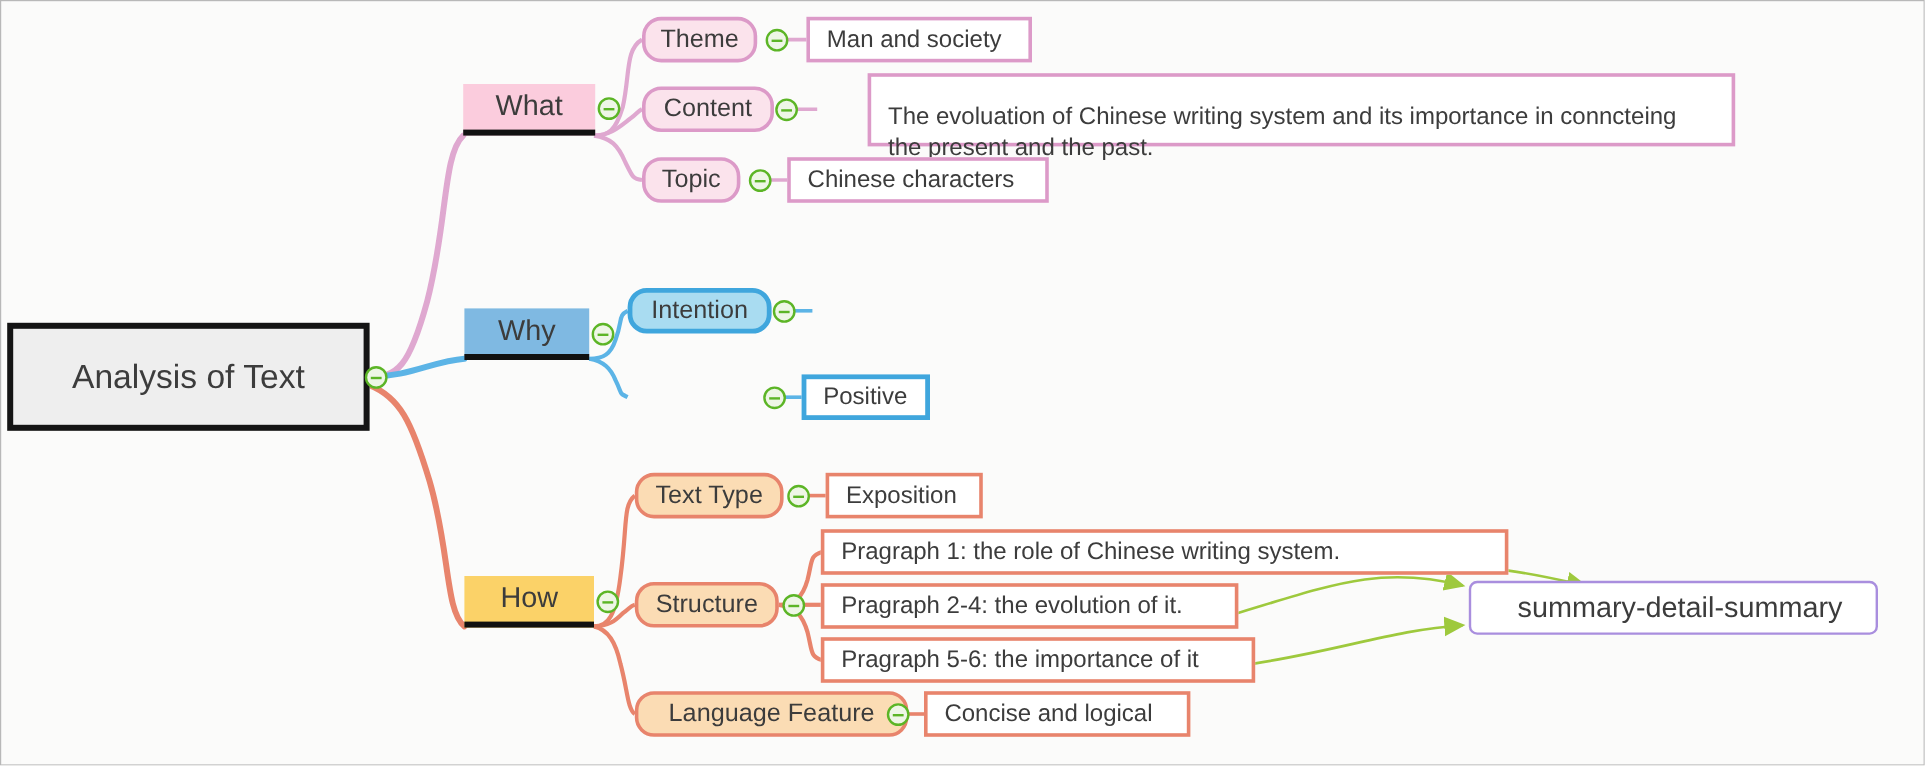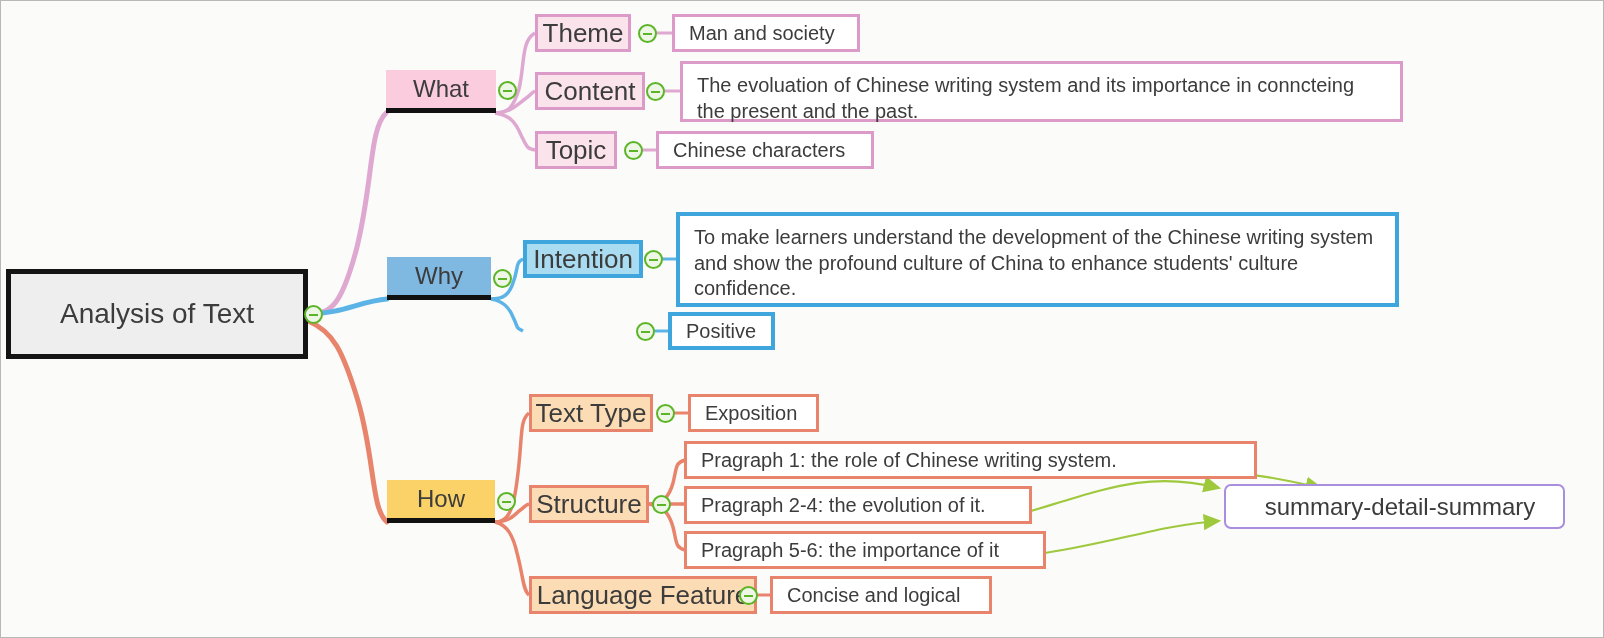--- a/index.html
+++ b/index.html
@@ -49,25 +49,26 @@
     border-bottom: 5px solid #111111;
     font-size: 24px;
     justify-content: center;
   }
   .br-what { background: #fbccdd; }
   .br-why  { background: #7fb9e2; }
   .br-how  { background: #fbd268; }
 
   
   .n-sub {
-    font-size: 26px;
+    font-size: 21px;
     padding: 12px 14px;
     border-width: 3px;
     border-style: solid;
     justify-content: center;
+    border-radius: 16px;
   }
   .sub-pink { background: #fbe3ec; border-color: #dc9ac8; }
   .sub-blue { background: #a9dcf1; border-color: #3fa6dd; border-width: 4px; }
   .sub-orange { background: #fbdcb4; border-color: #e8846c; border-width: 3px; }
 
   
   .n-leaf {
     background: #ffffff;
     font-size: 20px;
     padding: 0 14px;
@@ -83,23 +84,24 @@
     border-width: 2px;
     border-radius: 7px;
     font-size: 24px;
     justify-content: center;
     padding-left: 25px;
   }
 
   .n-multiline {
     display: block;
     line-height: 1.28;
-    padding-top: 9px;
+    padding-top: 21px;
     padding-bottom: 9px;
     white-space: normal;
+    margin-left: 43px;
   }
 
   
   .toggle {
     position: absolute;
     width: 19px;
     height: 19px;
     border-radius: 50%;
     background: #eef6e6;
     border: 2px solid #5cb526;
@@ -198,23 +200,20 @@
 
   <div class="node n-branch br-why" style="left:386px; top:256px; width:104px; height:43px;">
     <span>Why</span>
   </div>
   <div class="toggle" style="left:492px; top:268px;"></div>
 
   <div class="node n-sub sub-blue" style="left:522px; top:239px; width:120px; height:38px;">
     <span>Intention</span>
   </div>
   <div class="toggle" style="left:643px; top:249px;"></div>
-  <div class="node n-leaf leaf-blue n-multiline" style="left:675px; top:211px; width:723px; height:95px;">
-    <span>To make learners understand the development of the Chinese writing system and show the profound culture of China to enhance students' culture confidence.</span>
-  </div>
 
   <div class="toggle" style="left:635px; top:321px;"></div>
   <div class="node n-leaf leaf-blue" style="left:667px; top:311px; width:107px; height:38px;">
     <span>Positive</span>
   </div>
 
   <div class="node n-branch br-how" style="left:386px; top:479px; width:108px; height:43px;">
     <span>How</span>
   </div>
   <div class="toggle" style="left:496px; top:491px;"></div>

